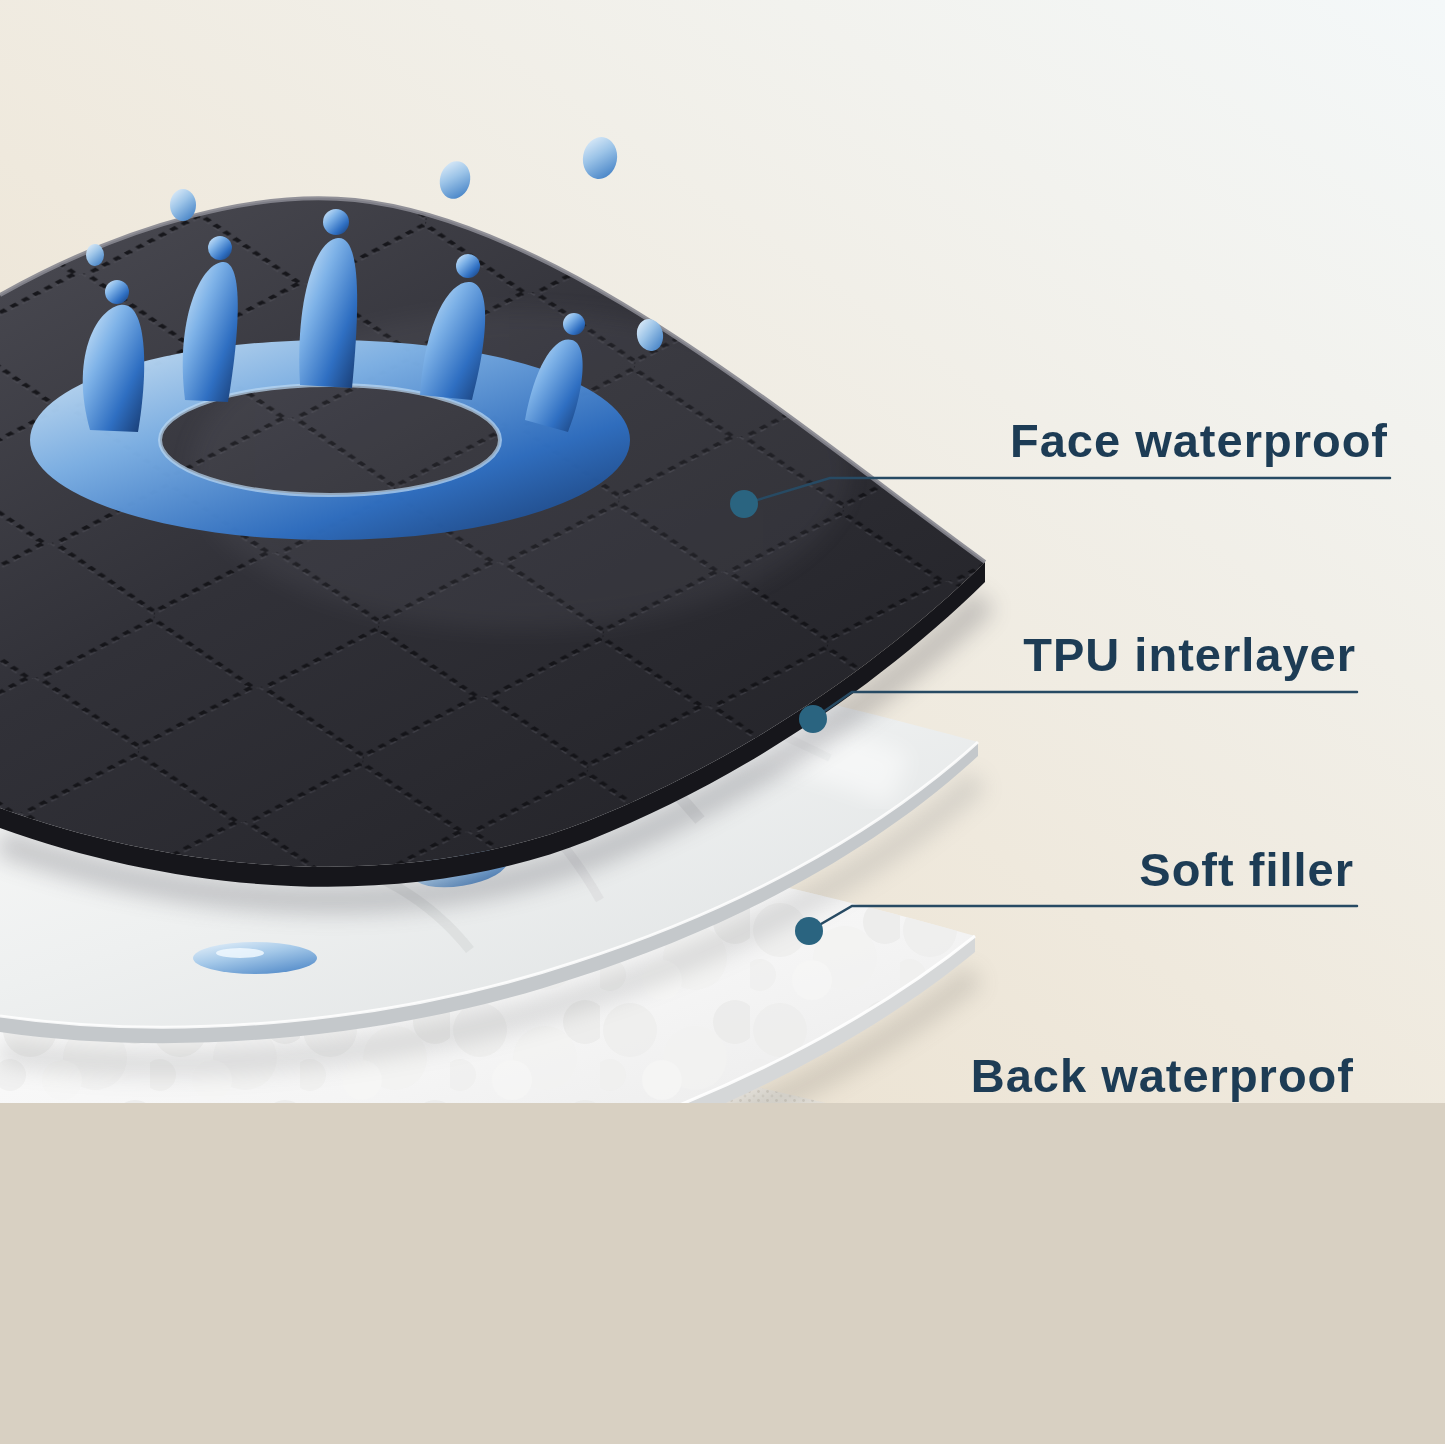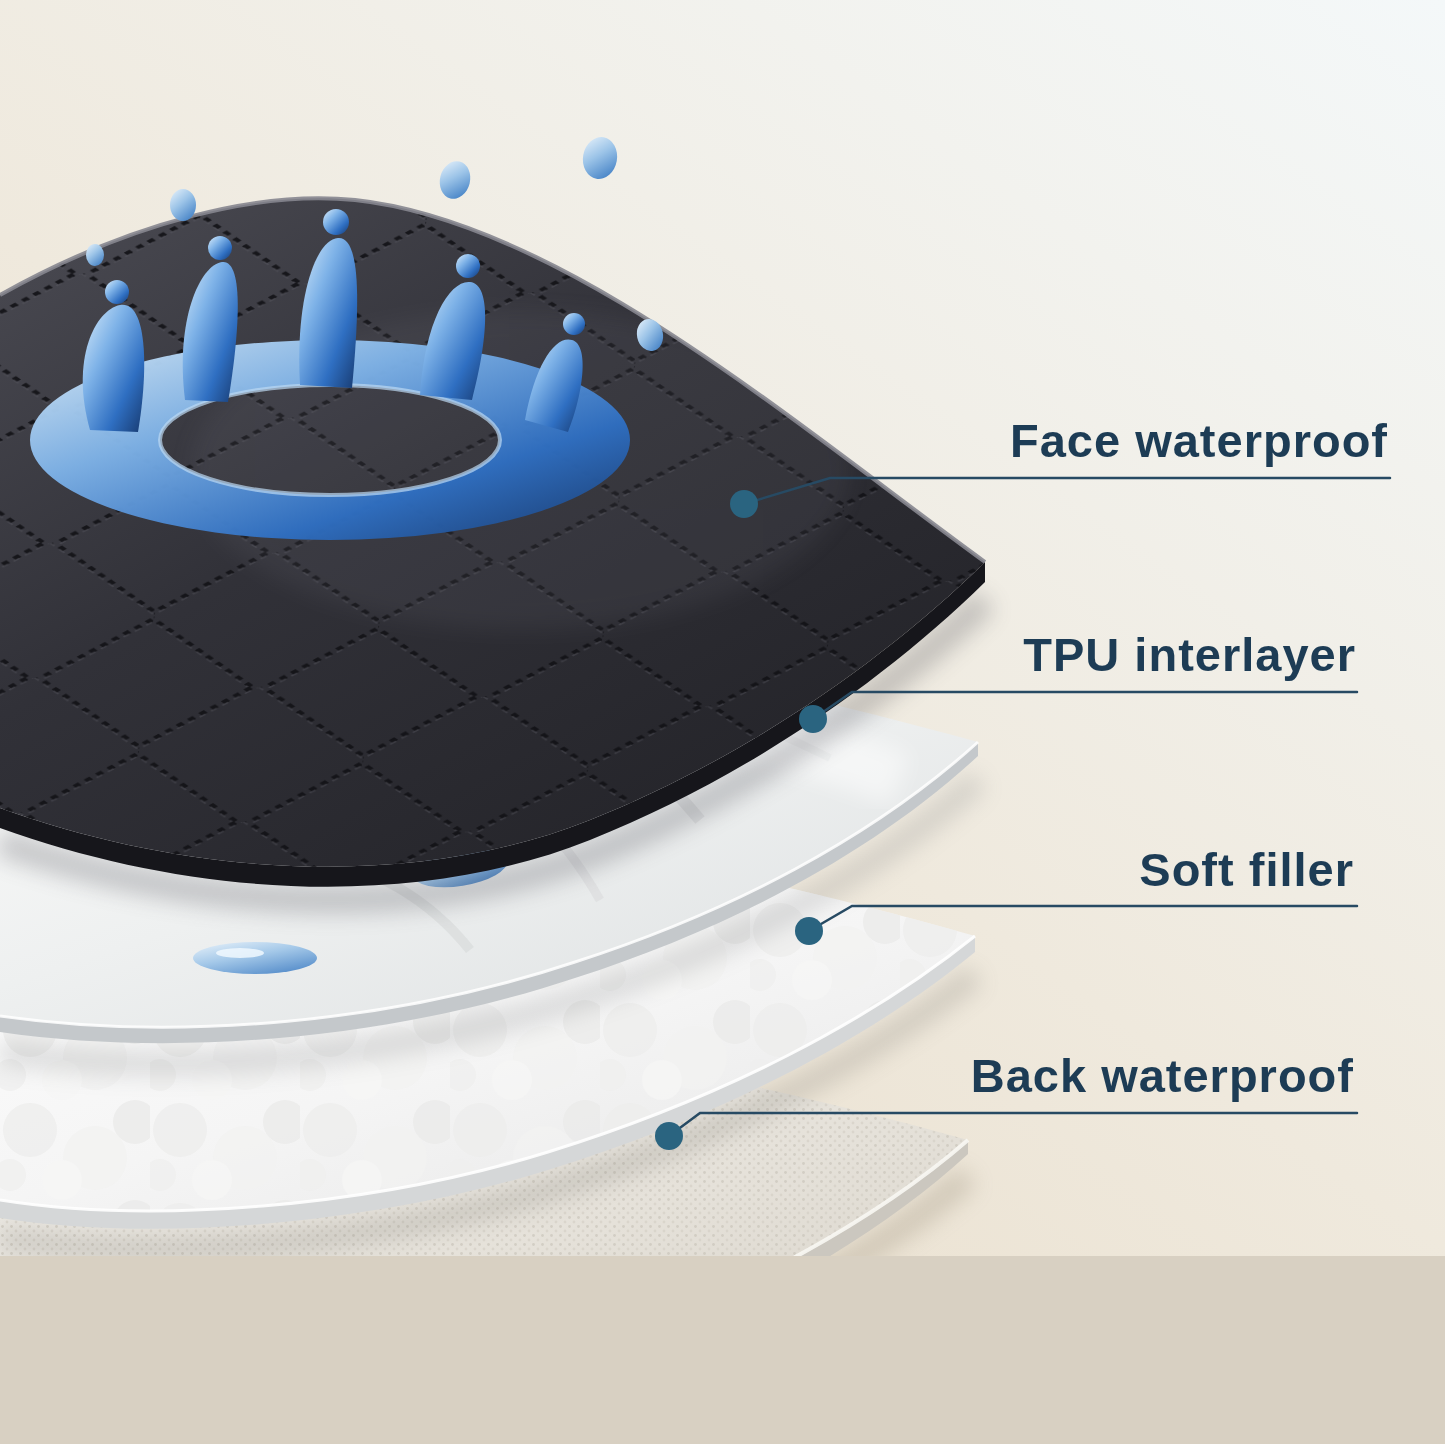--- a/index.html
+++ b/index.html
@@ -10,21 +10,21 @@
     --background-bottom:#e8dcc8;
   }
   *{margin:0;padding:0;box-sizing:border-box;}
   body{
     font-family:"Liberation Sans",sans-serif;
     background:#d8d0c2;
   }
   .stage{
     position:relative;
     width:1445px;
-    height:1256px;
+    height:1103px;
     overflow:hidden;
     background:linear-gradient(215deg,var(--background-top) 0%,#efe9dd 55%,var(--background-bottom) 100%);
   }
   .stage svg{position:absolute;left:0;top:0;}
   .callout-text{
     fill:var(--label-text);
     font-family:"Liberation Sans","DejaVu Sans",sans-serif;
     font-size:47px;
     font-weight:600;
     letter-spacing:1px;

